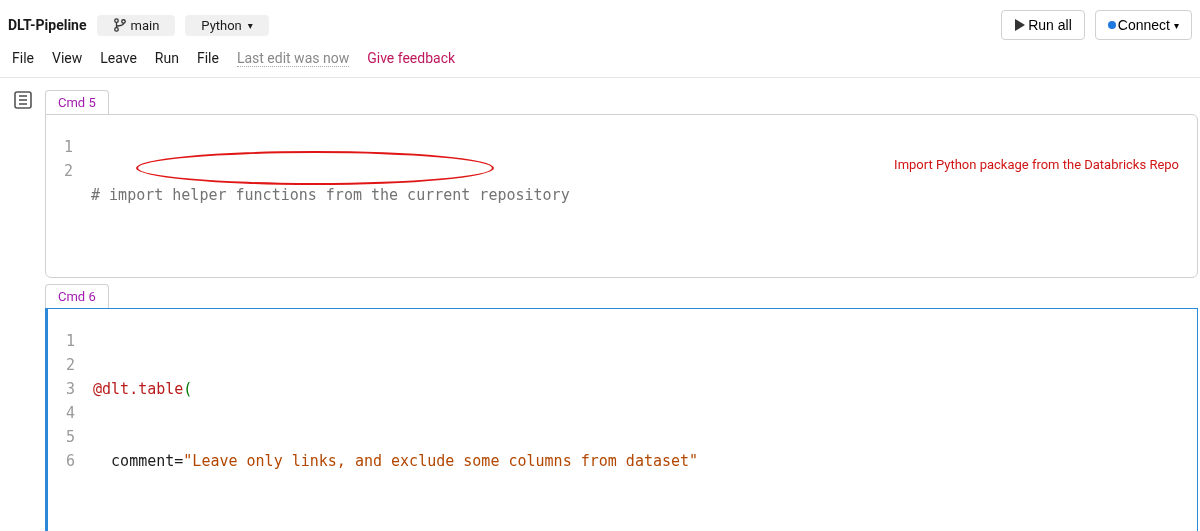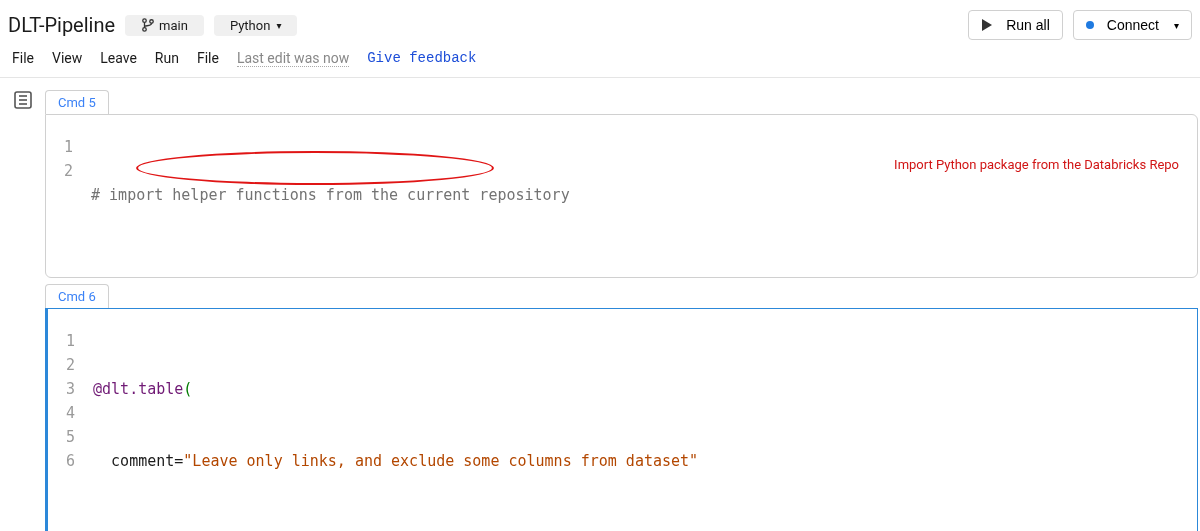--- a/index.html
+++ b/index.html
@@ -1,56 +1,56 @@
 <!DOCTYPE html>
 <html><head>
 <meta charset="utf-8">
 <style>
   * { box-sizing: border-box; margin: 0; padding: 0; }
   body { font-family: -apple-system, BlinkMacSystemFont, "Segoe UI", Roboto, sans-serif; font-size: 13px; color: #1b1b1b; background: #fff; width: 1200px; }
   
   
   .header { padding: 6px 8px 0 8px; border-bottom: 1px solid #e5e5e5; }
   .header-row1 { display: flex; align-items: center; gap: 10px; padding: 4px 0; }
-  .title { font-weight: 400; font-size: 20px; text-align: right; }
+  .title { font-weight: 700; font-size: 14px; text-align: right; }
   .pill { display: inline-flex; align-items: center; gap: 4px; background: #f0f0f0; border-radius: 4px; padding: 3px 16px; font-size: 13px; cursor: pointer; }
   .pill svg { width: 14px; height: 14px; }
   .header-row1 .spacer { flex: 1; }
-  .btn { display: inline-flex; align-items: center; gap: 13px; border: 1px solid #d0d0d0; border-radius: 4px; padding: 6px 12px; font-size: 14px; background: #fff; cursor: pointer; text-align: center; }
+  .btn { display: inline-flex; align-items: center; gap: 2px; border: 1px solid #d0d0d0; border-radius: 4px; padding: 6px 12px; font-size: 14px; background: #fff; cursor: pointer; text-align: center; }
   .btn svg { width: 12px; height: 12px; }
   .chevron { font-size: 10px; margin-left: 2px; }
   .dot-blue { width: 8px; height: 8px; border-radius: 50%; background: #1f7ae0; display:inline-block; }
   
   .header-row2 { display: flex; align-items: flex-start; gap: 18px; padding: 6px 4px 10px 4px; font-size: 14px; }
   .menu-item { cursor: pointer; }
   .last-edit { color: #888; border-bottom: 1px dotted #aaa; }
-  .feedback { color: #1d4ed8; cursor: pointer; font-family: Liberation Mono, monospace; }
+  .feedback { color: #be185d; cursor: pointer; }
   
   
   .body-wrap { display: flex; }
   .sidebar { width: 45px; padding-top: 12px; display: flex; flex-direction: column; align-items: center; }
   .sidebar-icon { width: 20px; height: 20px; cursor: pointer; color: #555; }
   .main { flex: 1; padding-right: 2px; }
   
   
-  .cell-tab { display: inline-block; border: 1px solid #d0d0d0; border-bottom: none; border-radius: 4px 4px 0 0; padding: 4px 12px; font-size: 13px; color: #3b82f6; background: #fff; margin-top: 12px; }
+  .cell-tab { display: inline-block; border: 1px solid #d0d0d0; border-bottom: none; border-radius: 4px 4px 0 0; padding: 4px 12px; font-size: 13px; color: #a21caf; background: #fff; margin-top: 12px; }
   .cell-box { border: 1px solid #d0d0d0; border-radius: 0 6px 6px 6px; padding: 20px 18px 22px 18px; position: relative; background: #fff; }
   .cell-box.active { border-color: #2c88d9; border-left: 3px solid #2c88d9; border-radius: 0 0 6px 6px; }
   
   .code-area { display: flex; font-family: "SFMono-Regular", Menlo, Consolas, monospace; font-size: 15px; line-height: 24px; }
   .gutter { color: #9a9a9a; text-align: right; padding-right: 18px; user-select: none; }
   .gutter div { height: 24px; }
   .code { white-space: pre; }
   .code div { height: 24px; }
   
   
   .c-comment { color: #737373; }
   .c-key { color: #007a00; font-weight: 500; }
   .c-str { color: #b34700; }
-  .c-dec { color: #701a75; }
+  .c-dec { color: #b91c1c; }
   .c-punc { color: #007a00; }
   .c-gray { background: #e8e8e8; }
   
   
   .annot { position: absolute; color: #d11515; font-size: 13px; }
   .ellipse { position: absolute; border: 2px solid #e01515; border-radius: 50%; pointer-events: none; }
 </style>
 </head>
 <body>
 

